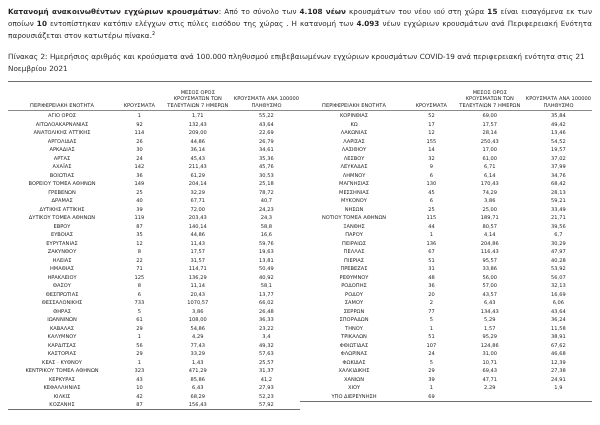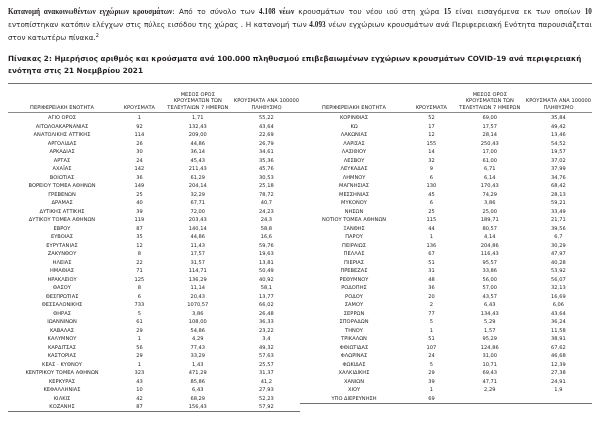--- a/index.html
+++ b/index.html
@@ -21,31 +21,30 @@
     padding: 6px 8px 0 8px;
     position: relative;
   }
   .intro {
     font-size: 7.2px;
     line-height: 1.62;
     text-align: justify;
     margin: 0 0 9px 0;
     letter-spacing: 0.05px;
   }
-  .intro b { font-weight: bold; font-family: Liberation Serif, serif; }
+  .intro b { font-weight: bold; }
   .intro .sup {
     font-size: 5px;
     vertical-align: super;
   }
   .table-caption {
     font-size: 7.2px;
     line-height: 1.6;
     margin: 0 0 7px 0;
     letter-spacing: 0.05px;
-    font-weight: bold;
   }
   .tables {
     display: flex;
     flex-direction: row;
     align-items: flex-start;
     gap: 0px;
   }
   .half { width: 292px; }
   table {
     border-collapse: collapse;

